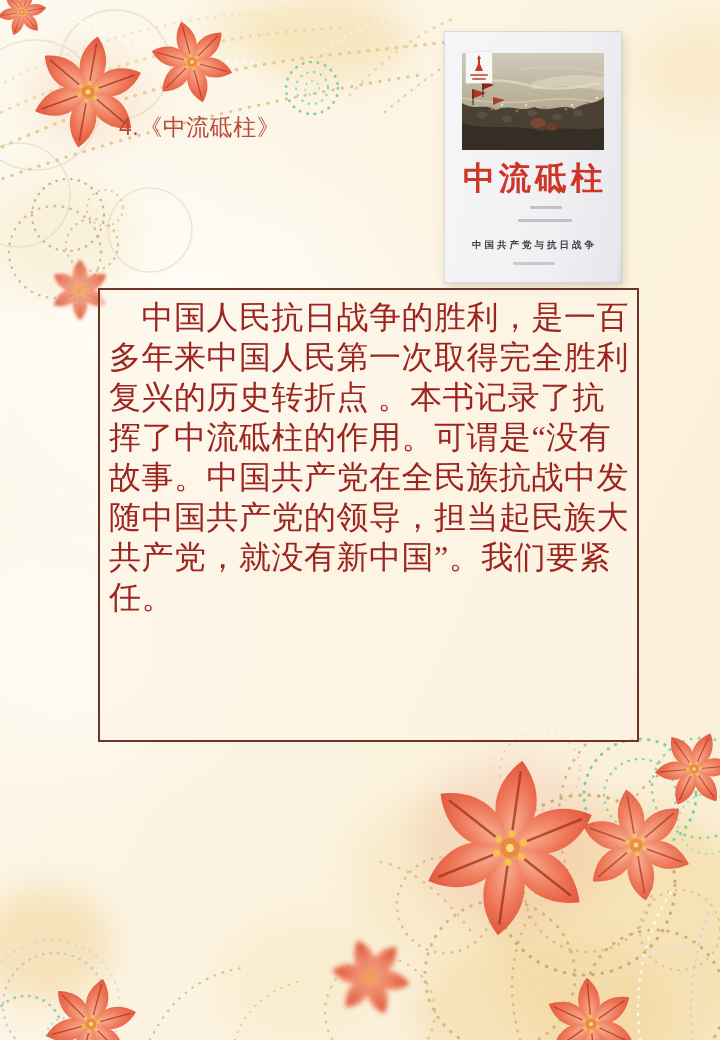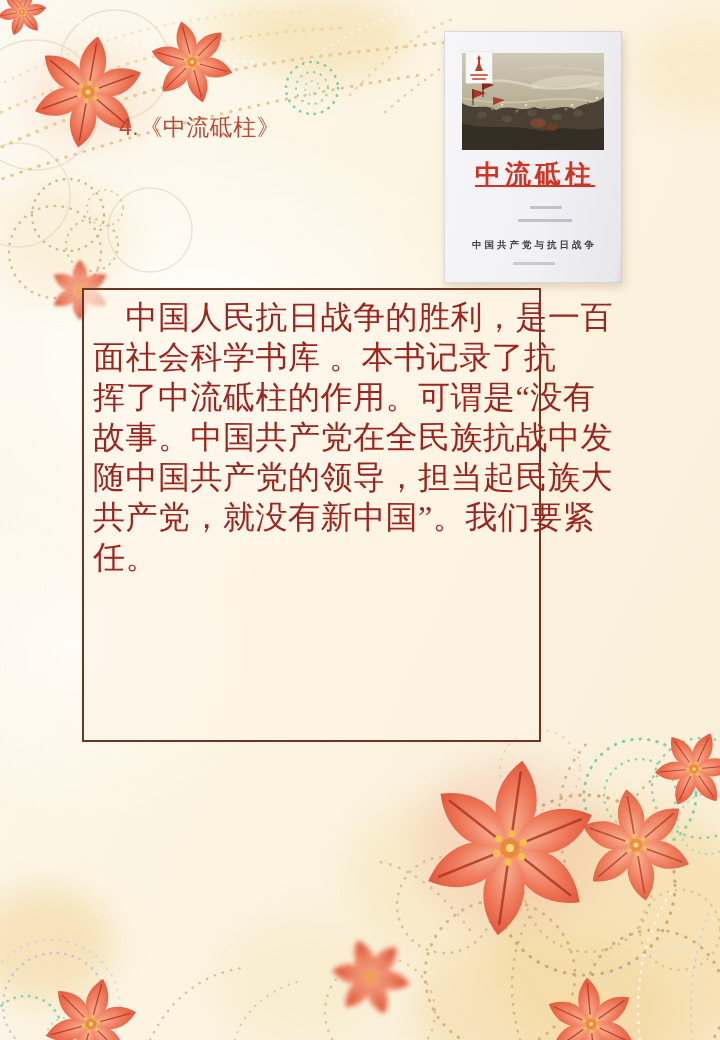--- a/index.html
+++ b/index.html
@@ -32,33 +32,33 @@
   }
   .painting{position:absolute;left:18px;top:22px;width:142px;height:97px;overflow:hidden;}
   .emblem{
     position:absolute;left:22px;top:21px;width:26px;height:31px;background:#f7f7f5;
     box-shadow:0 0 0 .5px #ddd;
   }
   .emblem .glyph{position:absolute;left:8px;top:3px;width:10px;height:16px;}
   .emblem .mline{position:absolute;left:4px;height:2px;background:#c0392b;opacity:.75;border-radius:1px;}
   .book-title{
     position:absolute;left:0;top:126px;width:100%;text-align:center;
-    color:#cf3526;font-size:26px;font-weight:bold;letter-spacing:4px;
-    font-family:"Liberation Serif", serif;text-indent:4px;text-decoration:underline;
+    color:#cf3526;font-size:32px;font-weight:bold;letter-spacing:4px;
+    font-family:"Liberation Serif", serif;text-indent:4px;
   }
   .book-subtitle{
     position:absolute;left:0;top:160px;width:100%;text-align:center;
     color:#3d3d42;font-size:9.5px;font-weight:bold;letter-spacing:3px;
     font-family:"Liberation Serif", serif;text-indent:3px;margin-top:48px;
   }
   .microbar{position:absolute;height:2.5px;background:#989aa2;opacity:.55;border-radius:1px;}
 
   
   .textbox{
-    position:absolute;left:82px;top:288px;width:459px;height:454px;
+    position:absolute;left:98px;top:288px;width:541px;height:454px;
     border:2px solid #6f3524;box-sizing:border-box;
     background:rgba(253,243,229,.62);
     padding:7px 8px 0 9px;
   }
   .textbox .line{
     color:#9c2520;font-size:32px;line-height:40px;height:40px;
     letter-spacing:.5px;white-space:nowrap;
     font-family:"Liberation Serif","DejaVu Serif",serif;
   }
 </style>
@@ -268,21 +268,22 @@
     <div class="book-title">中流砥柱</div>
     <div class="book-subtitle">中国共产党与抗日战争</div>
 
     <div class="microbar" style="left:86px;top:175px;width:32px;"></div>
     <div class="microbar" style="left:74px;top:188px;width:54px;"></div>
     <div class="microbar" style="left:69px;top:231px;width:42px;opacity:.45;"></div>
   </div>
 
   <div class="textbox">
     <div class="line">　中国人民抗日战争的胜利，是一百</div>
-    <div class="line">面社会科学书库 。本书记录了抗</div>
+    <div class="line">多年来中国人民第一次取得完全胜利</div>
+    <div class="line">复兴的历史转折点 。本书记录了抗</div>
     <div class="line">挥了中流砥柱的作用。可谓是“没有</div>
     <div class="line">故事。中国共产党在全民族抗战中发</div>
     <div class="line">随中国共产党的领导，担当起民族大</div>
     <div class="line">共产党，就没有新中国”。我们要紧</div>
     <div class="line">任。</div>
   </div>
 
 </div>
 
 </body></html>

